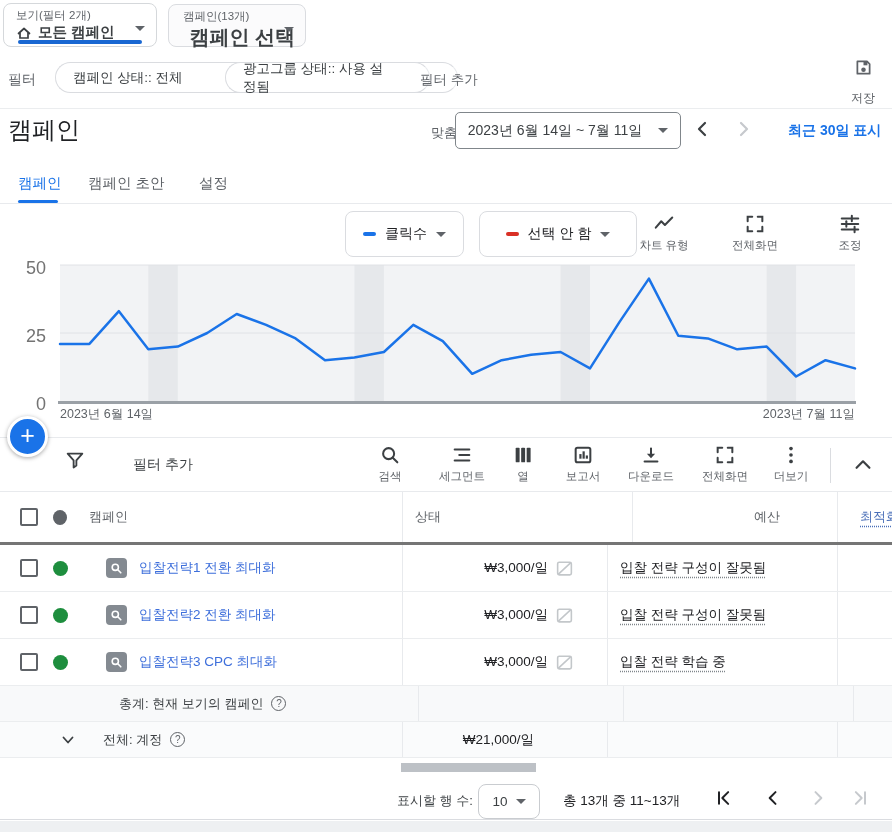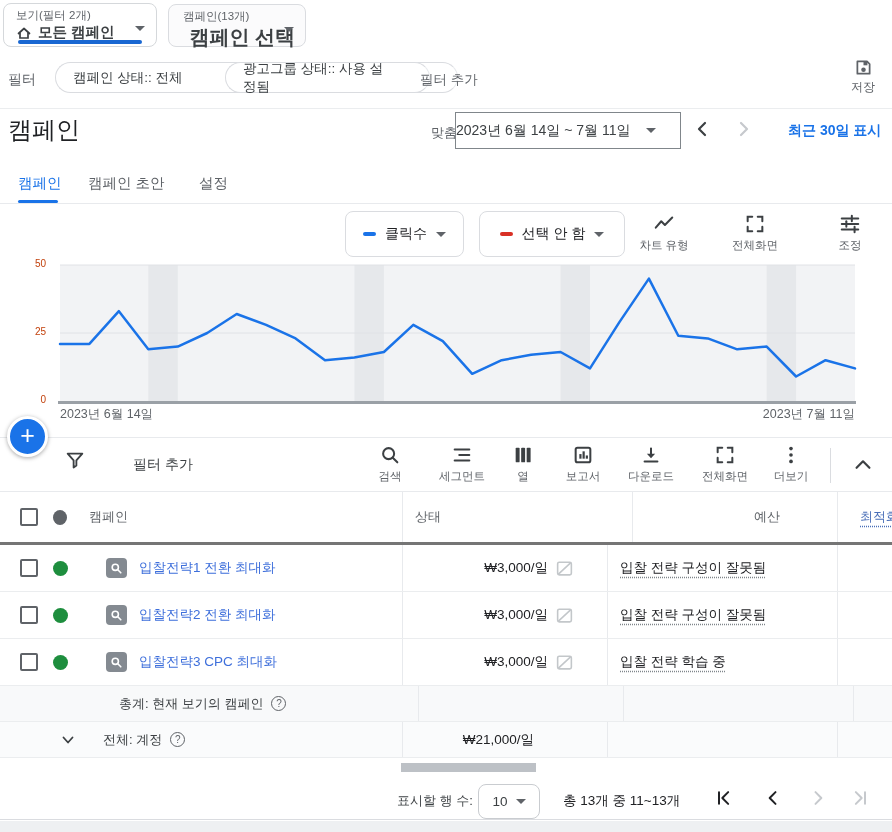--- a/index.html
+++ b/index.html
@@ -18,52 +18,52 @@
 .view-box .caret{position:absolute;right:11px;top:22px;}
 .camp-box .caret{position:absolute;right:11px;top:22px;}
 
 .filter-bar{position:absolute;left:0;top:55px;width:892px;height:54px;border-bottom:1px solid #ebedef;background:#fff;}
 .filter-label{position:absolute;left:8px;top:16px;font-size:14px;color:#5f6368;}
 .chip{position:absolute;top:7px;height:31px;border:1px solid #dadce0;border-radius:16px;display:flex;align-items:center;padding:0 17px;font-size:13.5px;color:#3c4043;background:#fff;cursor:pointer;}
 .chip.c1{left:55px;}
 .chip.c2{left:225px;}
 .add-filter-link{position:absolute;left:420px;top:16px;font-size:13.5px;color:#5f6368;cursor:pointer;}
 .save-block{position:absolute;left:844px;top:2px;width:38px;text-align:center;cursor:pointer;}
-.save-block .lbl{font-size:12px;color:#5f6368;margin-top:1px;}
+.save-block .lbl{font-size:12px;color:#5f6368;margin-top:12px;}
 .save-block svg{margin:0 auto;}
 
 .page-title{position:absolute;left:8px;top:114px;font-size:24px;color:#1f2124;}
 .date-mode{position:absolute;left:431px;top:124px;font-size:13px;color:#5f6368;}
-.date-box{position:absolute;left:455px;top:112px;width:226px;height:37px;border:1px solid #80868b;border-radius:0;display:flex;align-items:center;justify-content:flex-start;gap:16px;font-size:14px;color:#3c4043;background:#fff;cursor:pointer;}
+.date-box{position:absolute;left:455px;top:112px;width:226px;height:37px;border:1px solid #80868b;border-radius:5px;display:flex;align-items:center;justify-content:center;gap:16px;font-size:14px;color:#3c4043;background:#fff;cursor:pointer;}
 .date-nav{position:absolute;top:119px;cursor:pointer;}
 .date-nav.prev{left:694px;}
 .date-nav.next{left:736px;}
 .recent-link{position:absolute;left:788px;top:122px;font-size:14px;font-weight:700;color:#1a73e8;cursor:pointer;}
 
 .tabs{position:absolute;left:0;top:165px;width:892px;height:39px;border-bottom:1px solid #e8eaed;background:#fff;}
 .tab{position:absolute;top:9px;font-size:14.5px;color:#5f6368;cursor:pointer;}
 .tab.active{color:#1a73e8;}
 .tab.t1{left:18px;}
 .tab.t2{left:88px;}
 .tab.t3{left:199px;}
 .tab-underline{position:absolute;left:18px;top:35px;width:40px;height:3px;border-radius:2px;background:#1a73e8;}
 
 .metric-box{position:absolute;top:211px;height:46px;border:1px solid #dadce0;border-radius:8px;background:#fff;display:flex;align-items:center;justify-content:center;gap:9px;font-size:14px;color:#202124;cursor:pointer;}
 .metric-box.m1{left:345px;width:119px;}
-.metric-box.m2{left:479px;width:146px;}
+.metric-box.m2{left:479px;width:158px;}
 .dash{width:13px;height:4px;border-radius:2px;}
 .icon-btn{position:absolute;top:213px;width:50px;text-align:center;cursor:pointer;}
 .icon-btn svg{margin:0 auto;}
 .icon-btn .lbl{font-size:11.5px;color:#5f6368;margin-top:3px;white-space:nowrap;}
 .icon-btn.b1{left:639px;}
 .icon-btn.b2{left:730px;}
 .icon-btn.b3{left:825px;}
 
 #chart-svg{position:absolute;left:0;top:258px;}
-.ytick{position:absolute;left:0;width:46px;text-align:right;font-size:10px;color:#c2410c;}
+.ytick{position:absolute;left:0;width:46px;text-align:right;font-size:18px;color:#737373;}
 .yt50{top:258px;}.yt25{top:326px;}.yt0{top:394px;}
 .xlab{position:absolute;top:406px;font-size:12.5px;color:#5f6368;}
 .xlab.l{left:60px;}
 .xlab.r{right:37px;text-align:right;}
 
 .plus-btn{position:absolute;left:7px;top:416px;width:41px;height:41px;border-radius:50%;background:#1a73e8;border:3px solid #fff;box-shadow:0 1px 4px rgba(0,0,0,.35);color:#fff;display:flex;align-items:center;justify-content:center;cursor:pointer;z-index:5;}
 .plus-btn::after{content:"+";font-size:25px;line-height:25px;margin-top:-2px;}
 
 .toolbar{position:absolute;left:0;top:437px;width:892px;height:55px;border-top:1px solid #e8eaed;border-bottom:1px solid #e8eaed;background:#fff;}
 .funnel{position:absolute;left:64px;top:11px;cursor:pointer;}

